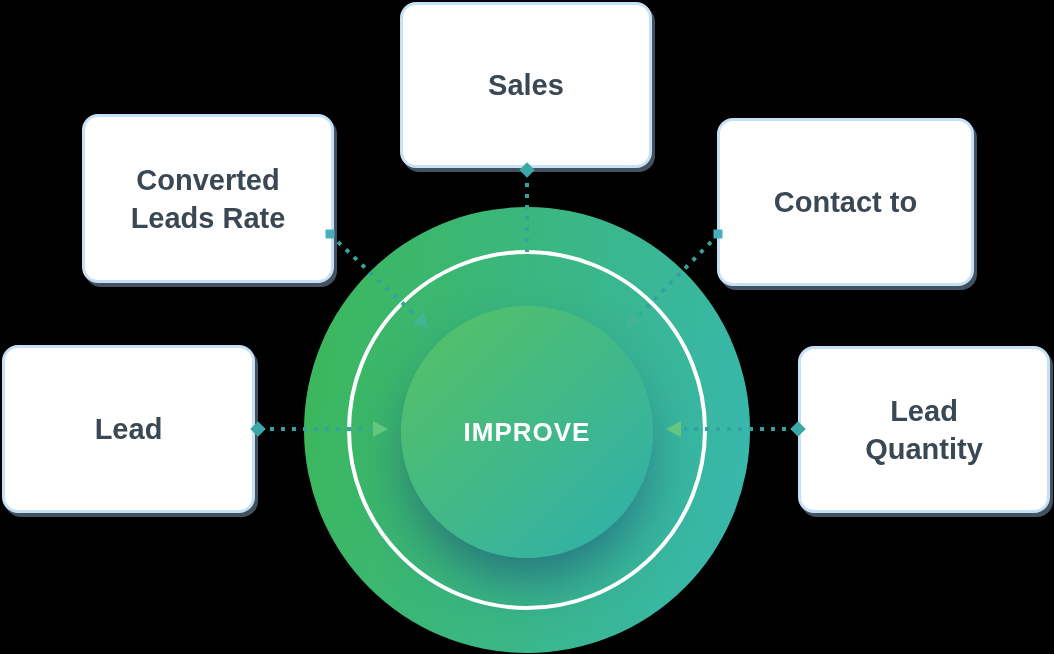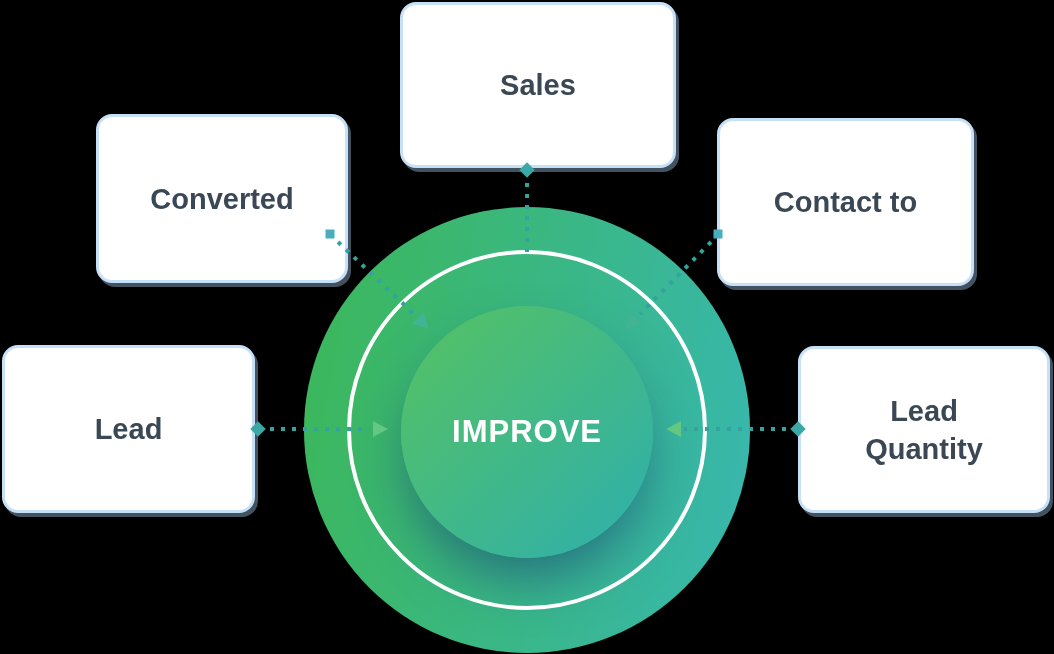--- a/index.html
+++ b/index.html
@@ -27,38 +27,38 @@
   }
   .ring{
     position:absolute;left:347px;top:250px;width:360px;height:360px;
     border-radius:50%;
     border:4px solid var(--ring);
     box-sizing:border-box;
     z-index:3;
   }
   .improve-label{
     color:var(--center-text);
-    font-size:31px;font-weight:700;letter-spacing:1px;
+    font-size:26px;font-weight:700;letter-spacing:1px;
   }
   
   .node{
     position:absolute;
     background:var(--box-bg);
     border:3px solid var(--box-border);
     border-radius:16px;
     box-sizing:border-box;
     box-shadow:3px 4px 0 var(--box-shadow);
     display:flex;align-items:center;justify-content:center;
     text-align:center;
     color:var(--box-text);
     font-size:29px;font-weight:700;line-height:38px;
     z-index:4;
   }
-  .node-sales{left:400px;top:2px;width:276px;height:166px;}
-  .node-converted{left:96px;top:114px;width:252px;height:169px;}
+  .node-sales{left:400px;top:2px;width:252px;height:166px;}
+  .node-converted{left:82px;top:114px;width:252px;height:169px;}
   .node-contact{left:717px;top:118px;width:257px;height:168px;}
   .node-quality{left:2px;top:345px;width:253px;height:168px;}
   .node-quantity{left:798px;top:346px;width:252px;height:167px;}
   
   .connectors{
     position:absolute;left:0;top:0;width:1054px;height:654px;
     z-index:5;pointer-events:none;
   }
   .c-line{stroke:var(--connector);stroke-width:4;fill:none;stroke-dasharray:4 7;}
   .m-diamond{fill:var(--marker-diamond);}
@@ -81,20 +81,21 @@
 
   <div class="node node-sales">
     <div>
       <div>Sales</div>
     </div>
   </div>
 
   <div class="node node-converted">
     <div>
       <div>Converted</div>
+      <div>Leads Rate</div>
     </div>
   </div>
 
   <div class="node node-contact">
     <div>
       <div>Contact to</div>
     </div>
   </div>
 
   <div class="node node-quality">

